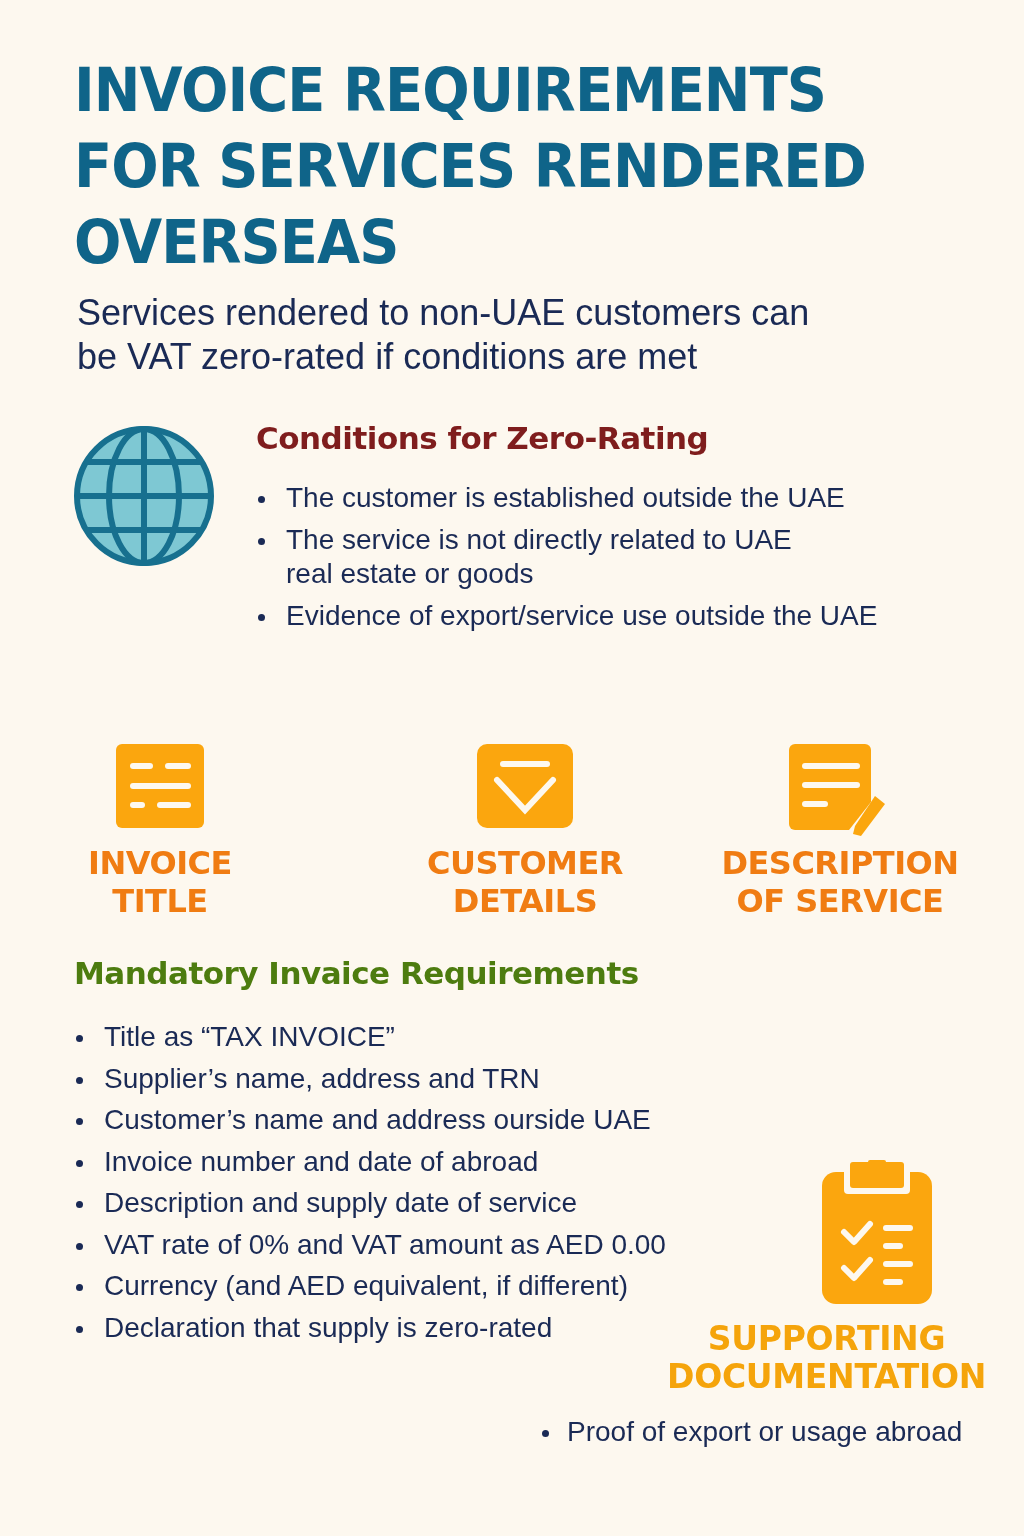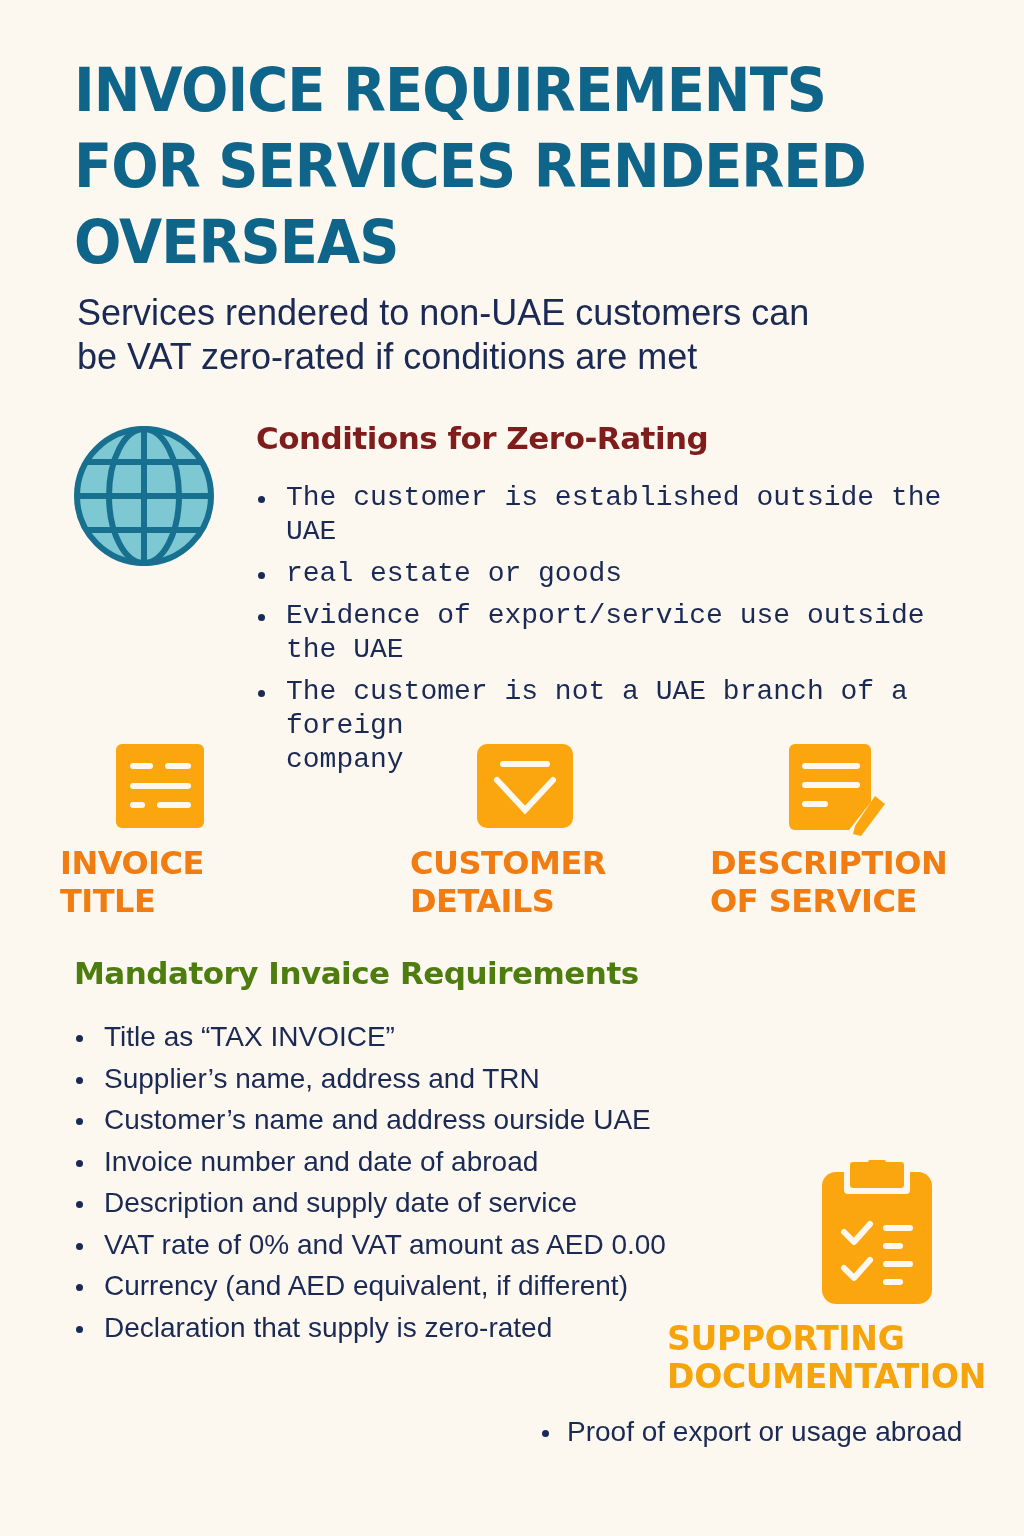--- a/index.html
+++ b/index.html
@@ -28,46 +28,46 @@
     font-family: "DejaVu Sans", sans-serif; font-weight: bold;
     font-size: 31px; color: #7f1d1d; margin: 0; letter-spacing: -0.5px;
   }
   ul.bullets { list-style: none; margin: 0; padding: 0; }
   ul.bullets li { position: relative; padding-left: 30px; }
   ul.bullets li::before {
     content: ""; position: absolute; left: 2px; width: 7px; height: 7px;
     border-radius: 50%; background: #1a2a55;
   }
   .cond-list { position: absolute; left: 256px; top: 481px; width: 700px; font-size: 28px; line-height: 34px; }
-  .cond-list li { margin-bottom: 8px; font-family: Liberation Mono, monospace; }
+  .cond-list li { margin-bottom: 8px; }
   .cond-list li::before { top: 15px; }
   .cond-list li span.line { display: block; }
 
-  .feature { position: absolute; }
+  .feature { position: absolute; text-align: center; }
   .feature .label {
     font-family: "DejaVu Sans", sans-serif; font-weight: bold; color: #f07c12;
     font-size: 32px; line-height: 38px; letter-spacing: -0.5px;
   }
   .feature .label span { display: block; }
   .f1 { left: 60px; top: 740px; width: 200px; }
   .f2 { left: 410px; top: 740px; width: 230px; }
   .f3 { left: 710px; top: 740px; width: 260px; }
   .f1 svg, .f2 svg, .f3 svg { display: block; margin: 0 auto 14px auto; }
 
   .mand-heading {
     position: absolute; left: 74px; top: 955px;
     font-family: "DejaVu Sans", sans-serif; font-weight: bold;
     font-size: 31px; color: #4d7c0f; margin: 0; letter-spacing: -0.5px;
   }
   .mand-list { position: absolute; left: 74px; top: 1016px; width: 700px; font-size: 28px; line-height: 41.5px; }
   .mand-list li::before { top: 19px; }
 
   .clip { position: absolute; left: 818px; top: 1160px; width: 118px; height: 148px; }
   .supp-heading {
-    position: absolute; right: 38px; top: 1320px; text-align: left;
+    position: absolute; right: 38px; top: 1320px; text-align: center;
     font-family: "DejaVu Sans", sans-serif; font-weight: bold; color: #f5a40b;
     font-size: 33px; line-height: 38px; margin: 0; letter-spacing: -0.3px;
   }
   .supp-heading span { display: block; }
   .supp-list { position: absolute; left: 540px; top: 1412px; width: 460px; font-size: 28px; line-height: 40.5px; }
   .supp-list li::before { top: 18px; }
 </style>
 </head>
 <body>
 
@@ -91,28 +91,25 @@
   <line x1="14" y1="106" x2="130" y2="106" stroke="#17708f" stroke-width="6"></line>
 </svg>
 
 <h2 class="cond-heading">Conditions for Zero-Rating</h2>
 
 <ul class="bullets cond-list">
   <li>
     <span class="line">The customer is established outside the UAE</span>
   </li>
   <li>
+    <span class="line">The service is not directly related to UAE</span>
     <span class="line">real estate or goods</span>
   </li>
   <li>
     <span class="line">Evidence of export/service use outside the UAE</span>
-  </li>
-  <li>
-    <span class="line">The customer is not a UAE branch of a foreign</span>
-    <span class="line">company</span>
   </li>
 </ul>
 
 <div class="feature f1">
   <svg width="96" height="90" viewBox="0 0 96 90">
     <rect x="4" y="4" width="88" height="84" rx="6" fill="#fba60e"></rect>
     <g stroke="#fdf8ef" stroke-width="6" stroke-linecap="round">
       <line x1="21" y1="26" x2="38" y2="26"></line>
         <line x1="56" y1="26" x2="76" y2="26"></line>
       <line x1="21" y1="46" x2="76" y2="46"></line>

